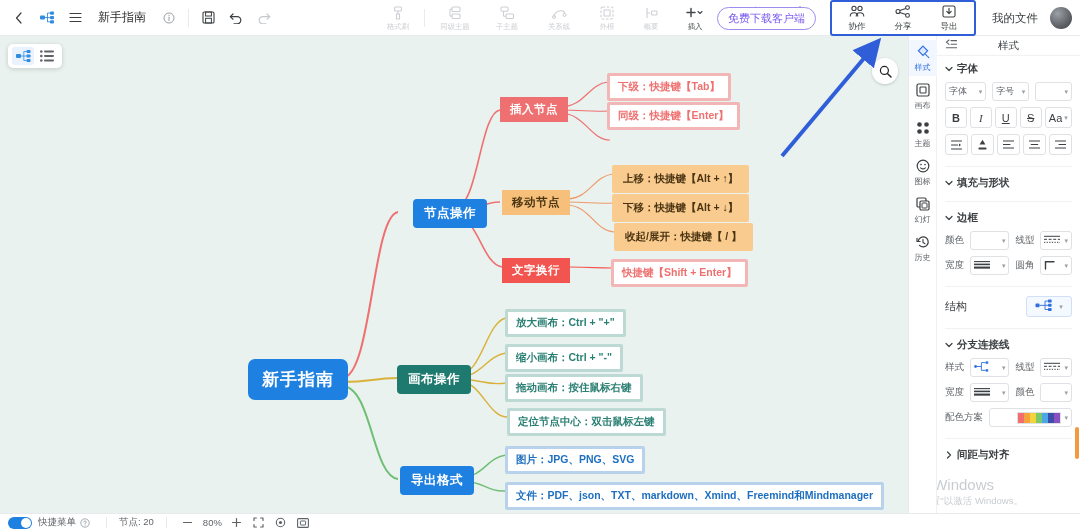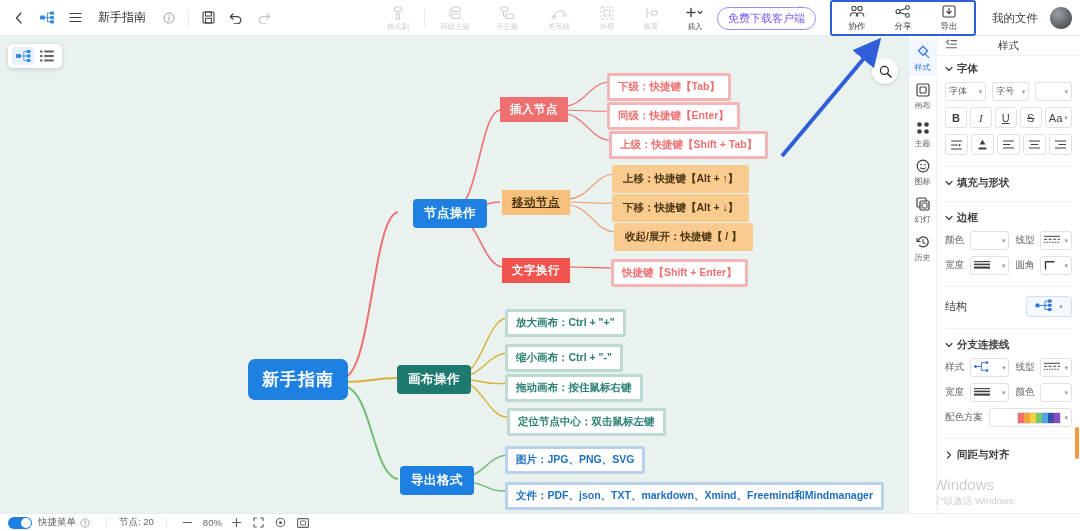--- a/index.html
+++ b/index.html
@@ -444,23 +444,22 @@
       </svg>
     </div>
   </div>
 
   <div class="node n-root" style="left:248px; top:323px;">新手指南</div>
 
   <div class="node n-branch blue" style="left:413px; top:163px;">节点操作</div>
   <div class="node n-sub red" style="left:500px; top:61px;">插入节点</div>
   <div class="node n-leaf red" style="left:607px; top:37px;">下级：快捷键【Tab】</div>
   <div class="node n-leaf red" style="left:607px; top:66px;">同级：快捷键【Enter】</div>
-  <div class="node n-leaf red" style="left:609px; top:95px;">上级：快捷键【Shift + Tab】</div>
-
-  <div class="node n-sub orange" style="left:502px; top:154px;text-decoration:underline;">移动节点</div>
+
+  <div class="node n-sub orange" style="left:502px; top:154px;">移动节点</div>
   <div class="node n-leaf orange" style="left:612px; top:129px;">上移：快捷键【Alt + ↑】</div>
   <div class="node n-leaf orange" style="left:612px; top:158px;">下移：快捷键【Alt + ↓】</div>
   <div class="node n-leaf orange" style="left:614px; top:187px;">收起/展开：快捷键【 / 】</div>
 
   <div class="node n-sub red2" style="left:502px; top:222px;">文字换行</div>
   <div class="node n-leaf red" style="left:611px; top:223px;">快捷键【Shift + Enter】</div>
 
   <div class="node n-branch teal" style="left:397px; top:329px;">画布操作</div>
   <div class="node n-leaf teal" style="left:505px; top:273px;">放大画布：Ctrl + "+"</div>
   <div class="node n-leaf teal" style="left:505px; top:308px;">缩小画布：Ctrl + "-"</div>

